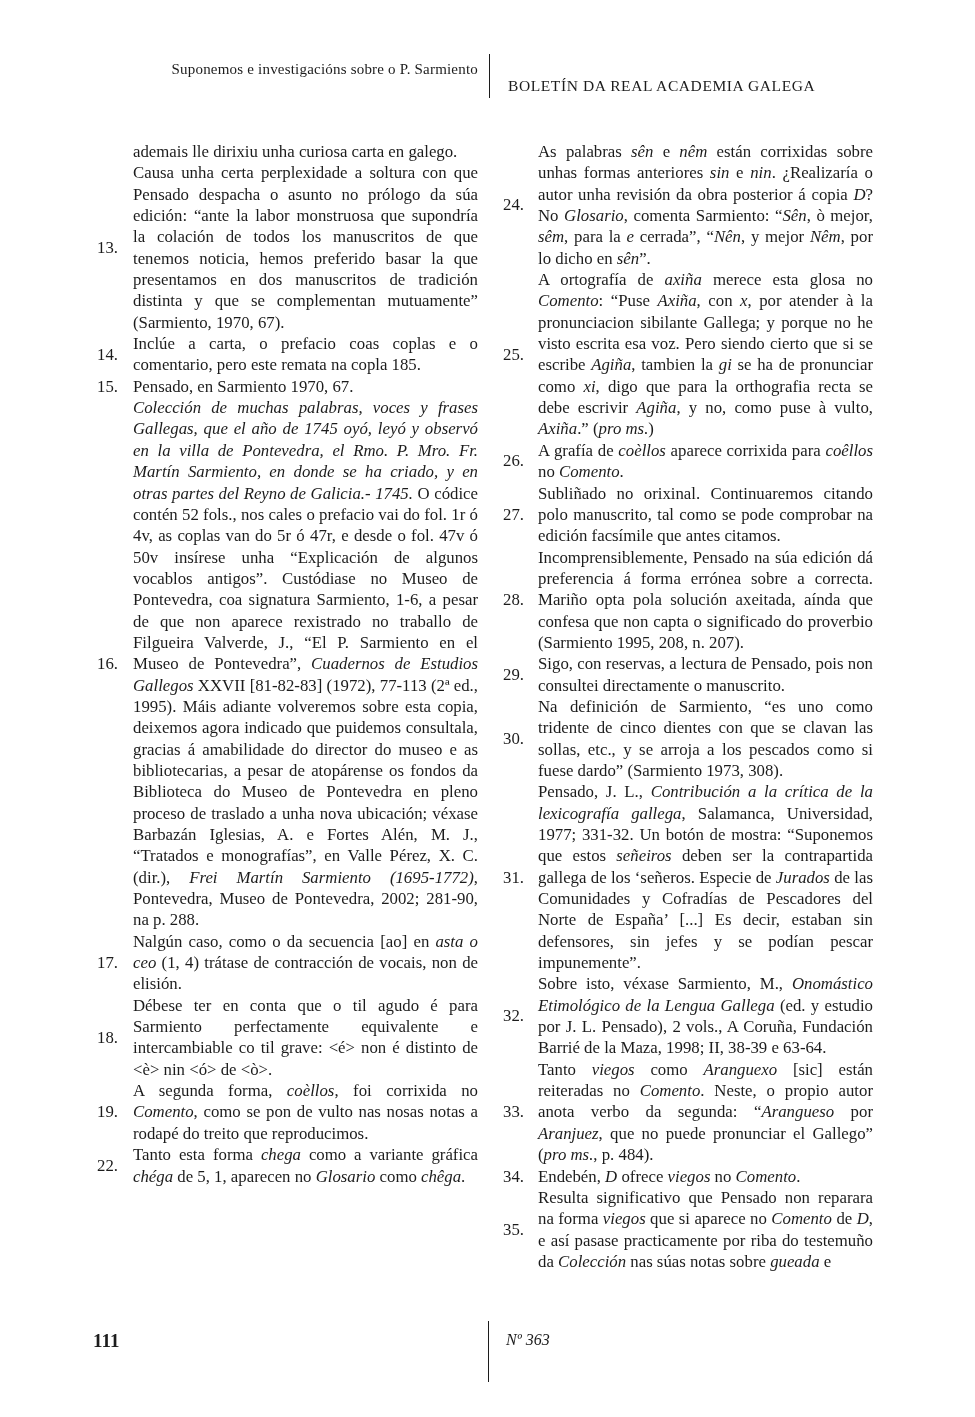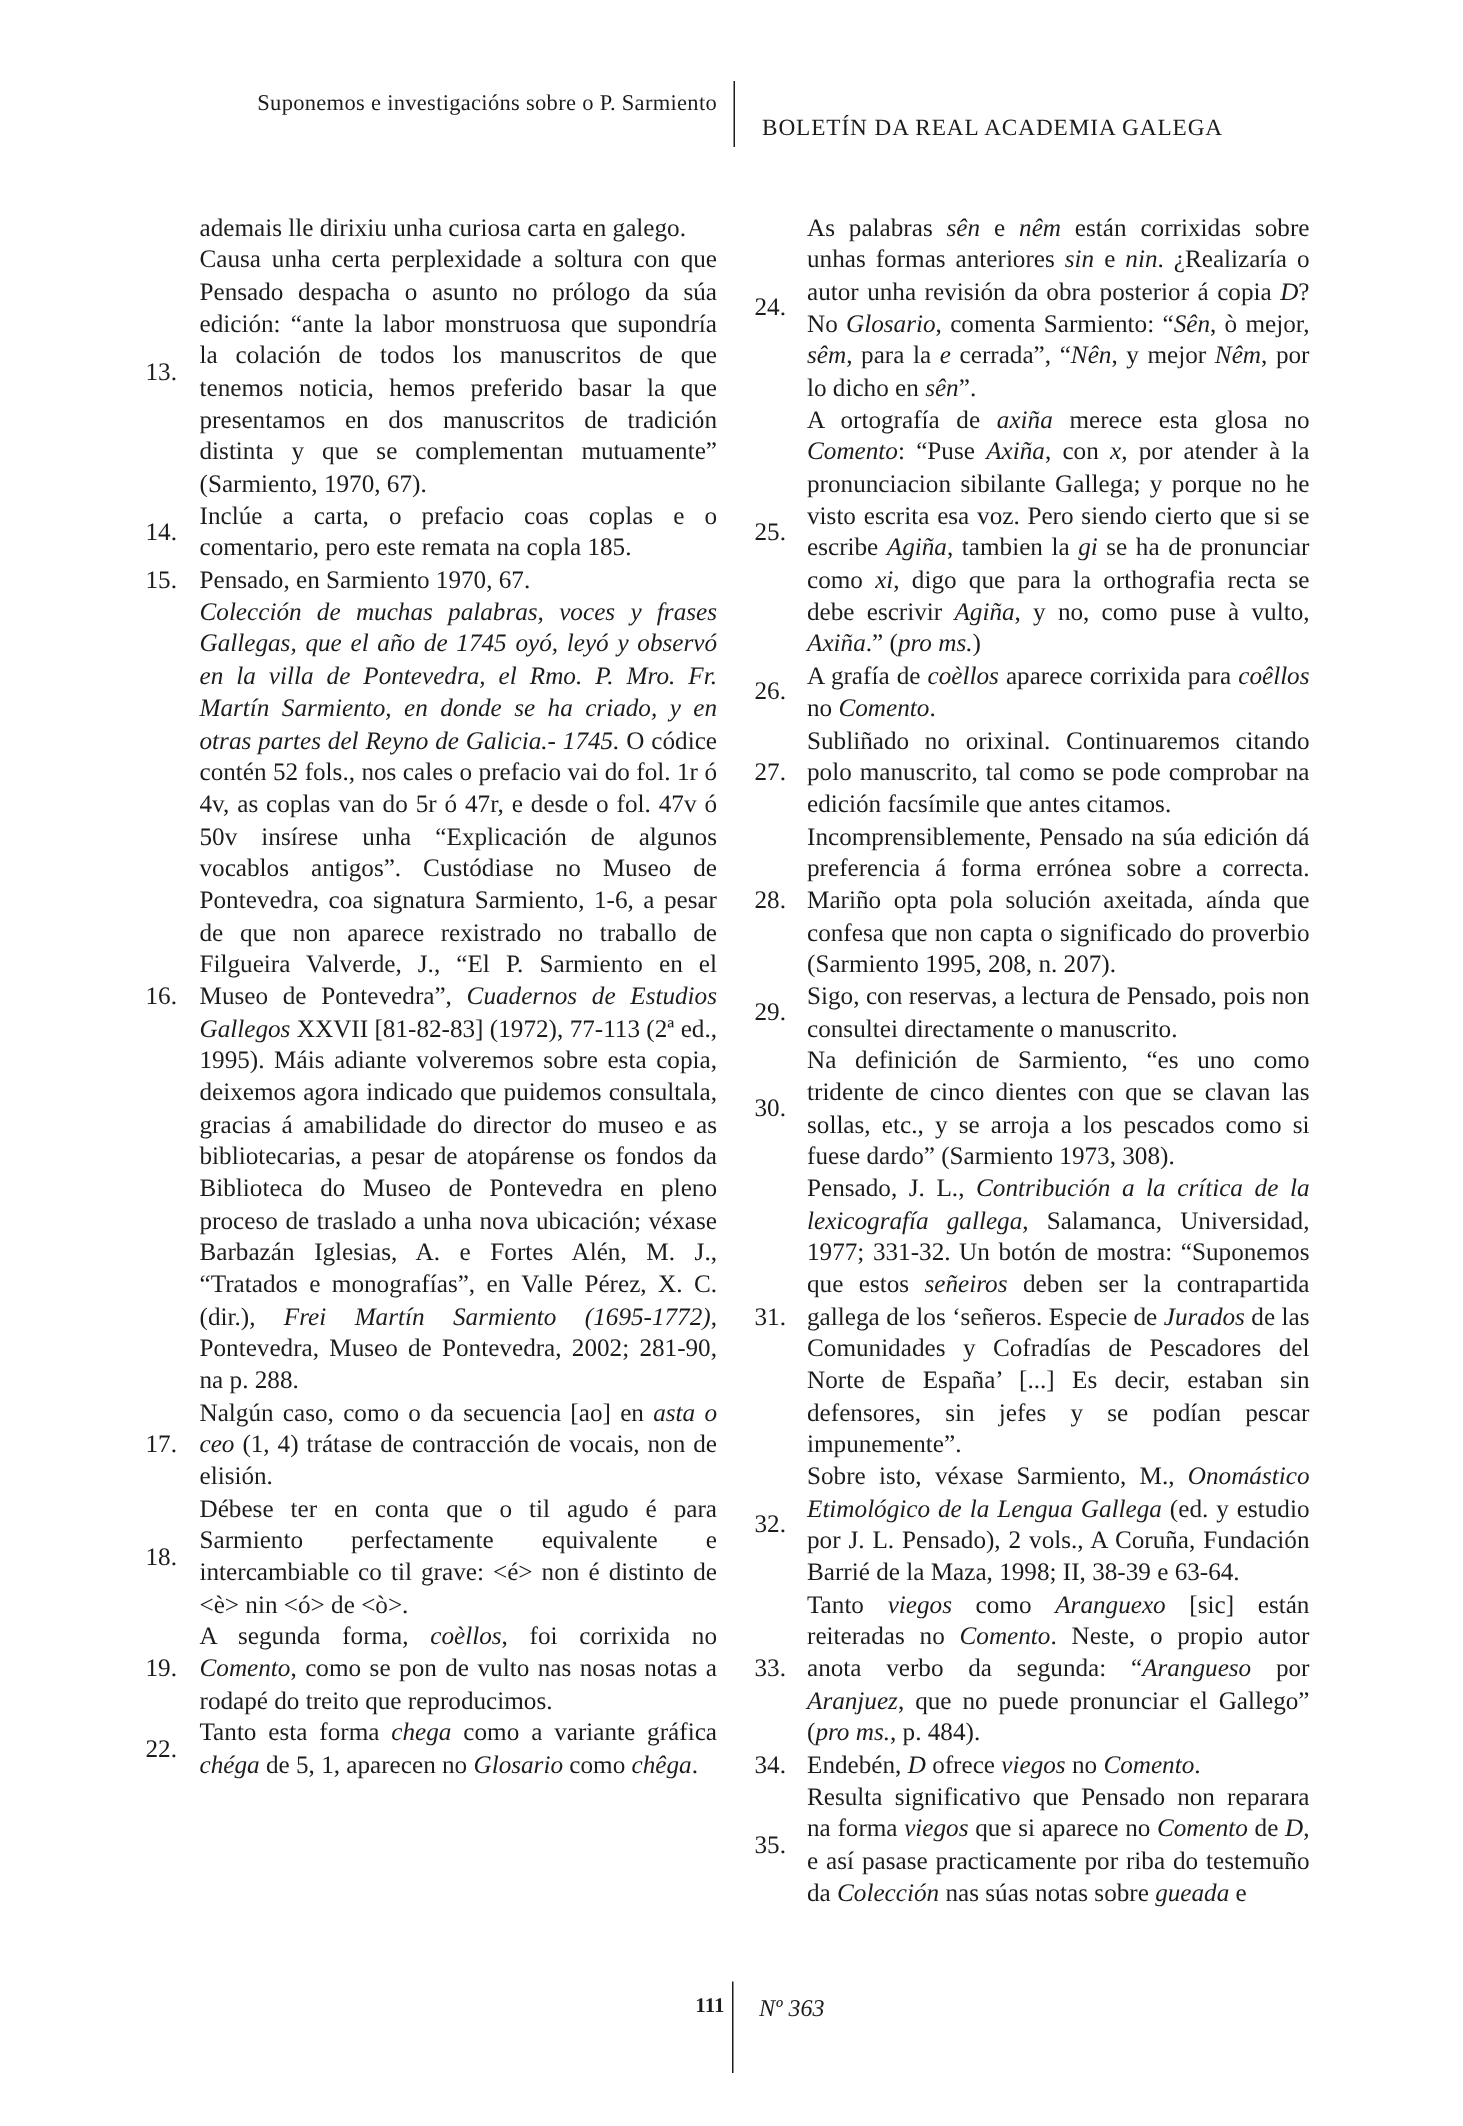--- a/index.html
+++ b/index.html
@@ -25,22 +25,22 @@
     font-size:16.8px; line-height:21.35px;
   }
   .col-left  { left:97px;  width:381px; }
   .col-right { left:503px; width:370px; }
   .note { display:flex; align-items:center; }
   .col-left  .note .num { flex:0 0 36px; }
   .col-right .note .num { flex:0 0 35px; }
   .note .body { flex:1 1 auto; text-align:justify; }
   .it { font-style:italic; }
   .ftr-page {
-    position:absolute; left:108px; top:1330px; width:375px;
-    text-align:right; font-weight:bold; font-size:14px;
+    position:absolute; left:93px; top:1330px; width:375px;
+    font-weight:bold; font-size:19px;
   }
   .ftr-issue { position:absolute; left:506px; top:1331px; font-size:16px;font-style:italic; }
 </style>
 </head>
 <body>
 
 <div class="hdr-left">Suponemos e investigacións sobre o P. Sarmiento</div>
 <div class="vrule vrule-header"></div>
 <div class="hdr-right">BOLETÍN DA REAL ACADEMIA GALEGA</div>
 

